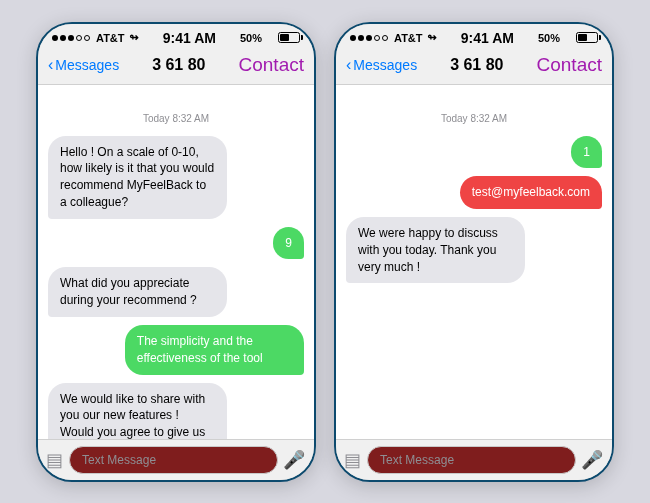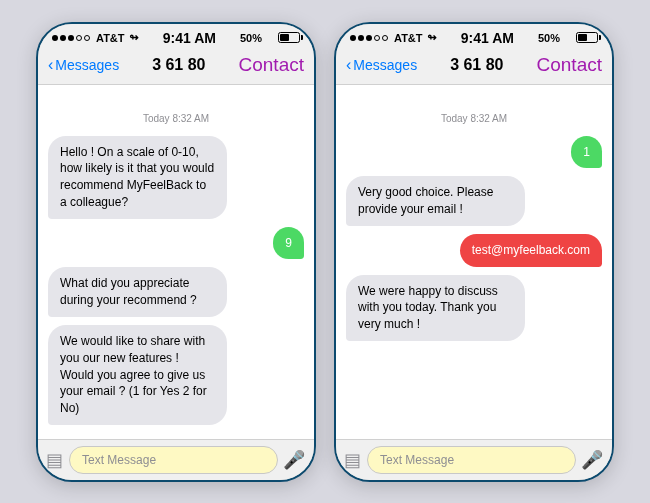--- a/index.html
+++ b/index.html
@@ -226,21 +226,21 @@
       flex-shrink: 0;
     }
 
     .camera-icon {
       color: #8e8e93;
       font-size: 18px;
     }
 
     .text-input-field {
       flex: 1;
-      background: #fef9c3;
+      background: #7f1d1d;
       border: 1px solid #c8c8c8;
       border-radius: 16px;
       padding: 4px 12px;
       font-size: 12px;
       color: #8e8e93;
       height: 28px;
       display: flex;
       align-items: center;
     }
 
@@ -293,20 +293,23 @@
       </div>
 
       <div class="msg-row right">
         <div class="bubble green">9</div>
       </div>
 
       <div class="msg-row left">
         <div class="bubble gray">What did you appreciate during your recommend ?</div>
       </div>
 
+      <div class="msg-row right">
+        <div class="bubble green">The simplicity and the effectiveness of the tool</div>
+      </div>
 
       <div class="msg-row left">
         <div class="bubble gray">We would like to share with you our new features ! Would you agree to give us your email ? (1 for Yes 2 for No)</div>
       </div>
     </div>
 
     <div class="input-bar">
       <span class="camera-icon">▤</span>
       <div class="text-input-field">
         <span>Text Message</span>
@@ -346,23 +349,20 @@
       <div class="nav-contact">Contact</div>
     </div>
 
     <div class="messages-area">
       <div class="date-label">Today 8:32 AM</div>
 
       <div class="msg-row right">
         <div class="bubble green">1</div>
       </div>
 
-      <div class="msg-row left">
-        <div class="bubble gray">Very good choice. Please provide your email !</div>
-      </div>
 
       <div class="msg-row right">
         <div class="bubble green-dark">test@myfeelback.com</div>
       </div>
 
       <div class="msg-row left">
         <div class="bubble gray">We were happy to discuss with you today. Thank you very much !</div>
       </div>
     </div>
 

